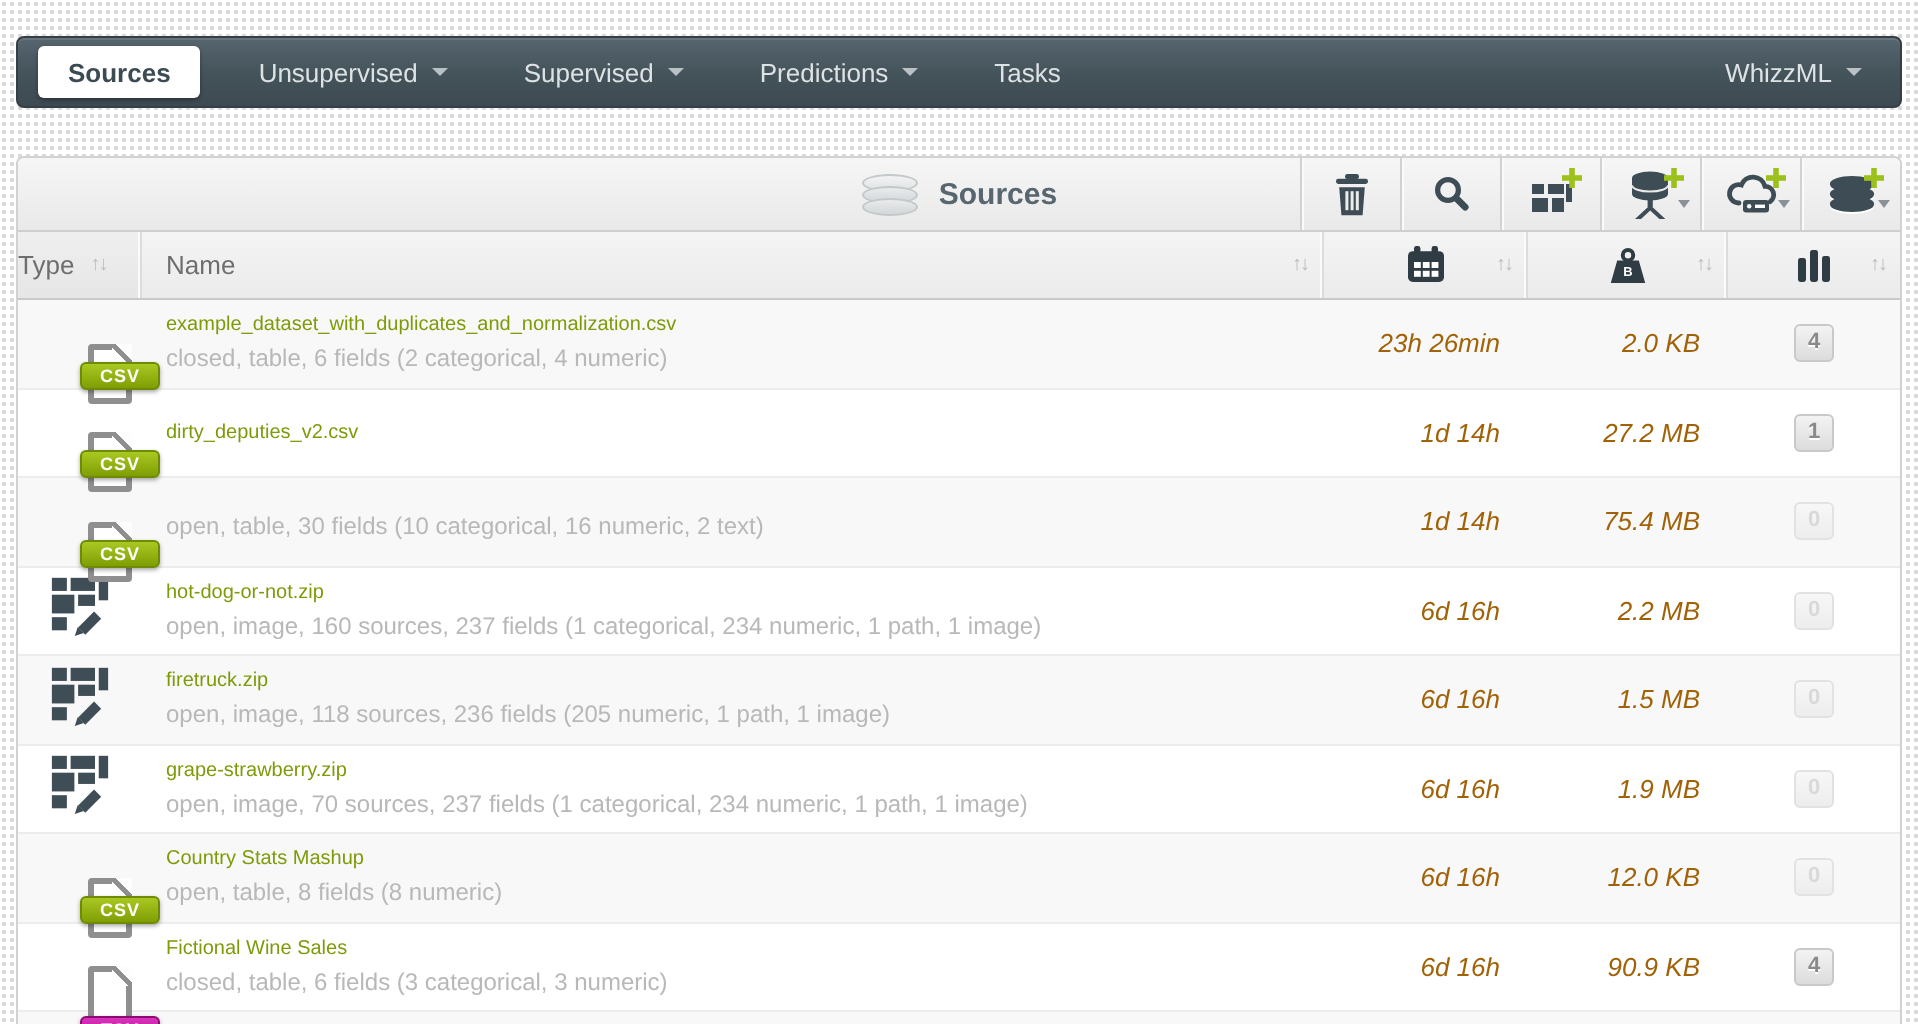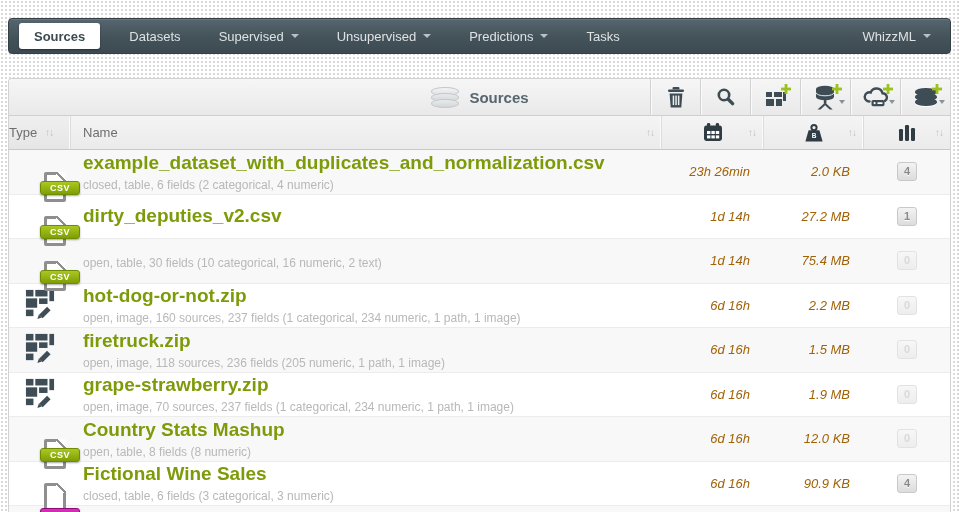--- a/index.html
+++ b/index.html
@@ -91,21 +91,21 @@
   .th.icon-col { justify-content: center; }
   .sort { font-size: 10px; color: #bdbdbd; letter-spacing: -1px; }
   .th .sort.right { position: absolute; right: 7px; }
 
   
   .trow { height: 44.5px; border-bottom: 1px solid #ececec; background: #fff; cursor: pointer; }
   .trow:nth-child(odd) { background: #f8f8f8; }
   .cell { display: flex; align-items: center; }
   .c-type { justify-content: center; }
   .c-name { flex-direction: column; align-items: flex-start; justify-content: center; padding-left: 12px; overflow: hidden; }
-  .src-name { font-size: 19px; font-weight: bold; color: #7d9b09; text-decoration: none; white-space: nowrap; }
+  .src-name { font-size: 10px; font-weight: normal; color: #7d9b09; text-decoration: none; white-space: nowrap; }
   .src-details { font-size: 12px; color: #b8b8b8; margin-top: 4px; white-space: nowrap; }
   .c-age, .c-size { justify-content: flex-end; padding-right: 14px; font-size: 13px; color: #a16207; font-style: italic; }
   .c-count { justify-content: center; }
   .badge {
     min-width: 20px; height: 19px; padding: 0 3px; border-radius: 3px;
     background: linear-gradient(#f3f3f3,#dcdcdc); border: 1px solid #c9c9c9;
     color: #8a8a8a; font-size: 11px; font-weight: bold; line-height: 17px;
     text-align: center; text-shadow: 0 1px 0 #fff;
   }
   .badge.zero { color: #d9d9d9; border-color: #e2e2e2; background: linear-gradient(#f7f7f7,#ededed); text-shadow: none; }
@@ -130,28 +130,25 @@
   .flabel.tsv { background: linear-gradient(#d934ba,#a90c8e); border: 1px solid #8d0a76; margin-top: 16px; }
 </style>
 </head>
 <body>
 
 <div class="nav">
   <div class="nav-item active">
     <span>Sources</span>
   </div>
   <div class="nav-item">
-    <span>Datasets</span>
+    <span>Unsupervised</span>
+    <span class="caret"></span>
   </div>
   <div class="nav-item">
     <span>Supervised</span>
-    <span class="caret"></span>
-  </div>
-  <div class="nav-item">
-    <span>Unsupervised</span>
     <span class="caret"></span>
   </div>
   <div class="nav-item">
     <span>Predictions</span>
     <span class="caret"></span>
   </div>
   <div class="nav-item">
     <span>Tasks</span>
   </div>
   <div class="nav-spacer"></div>

